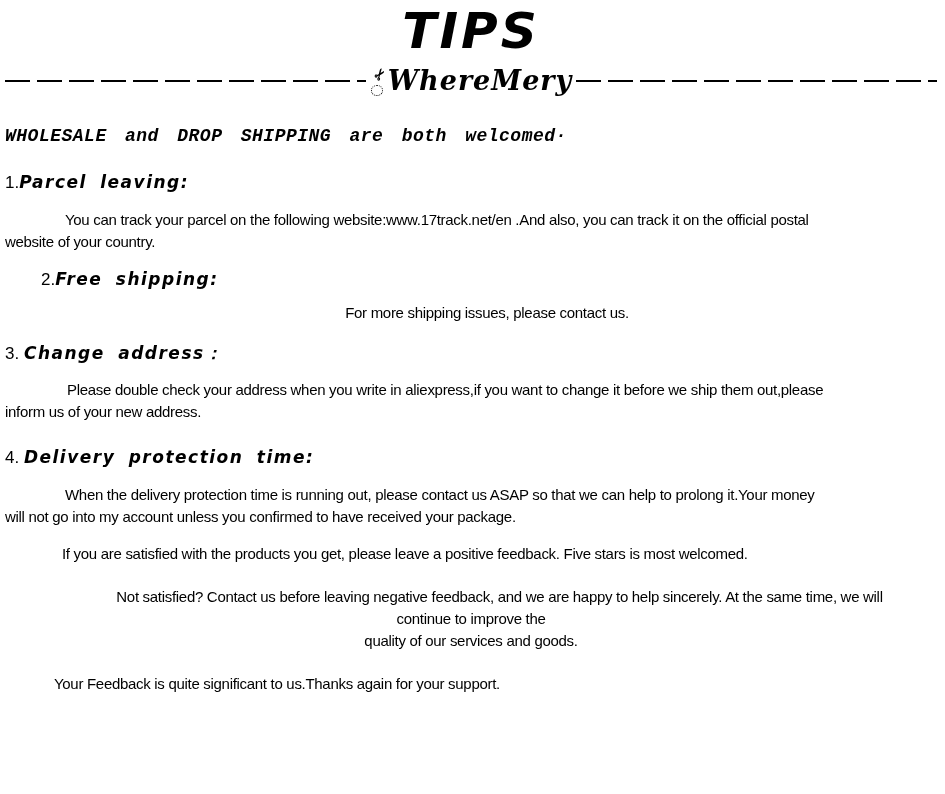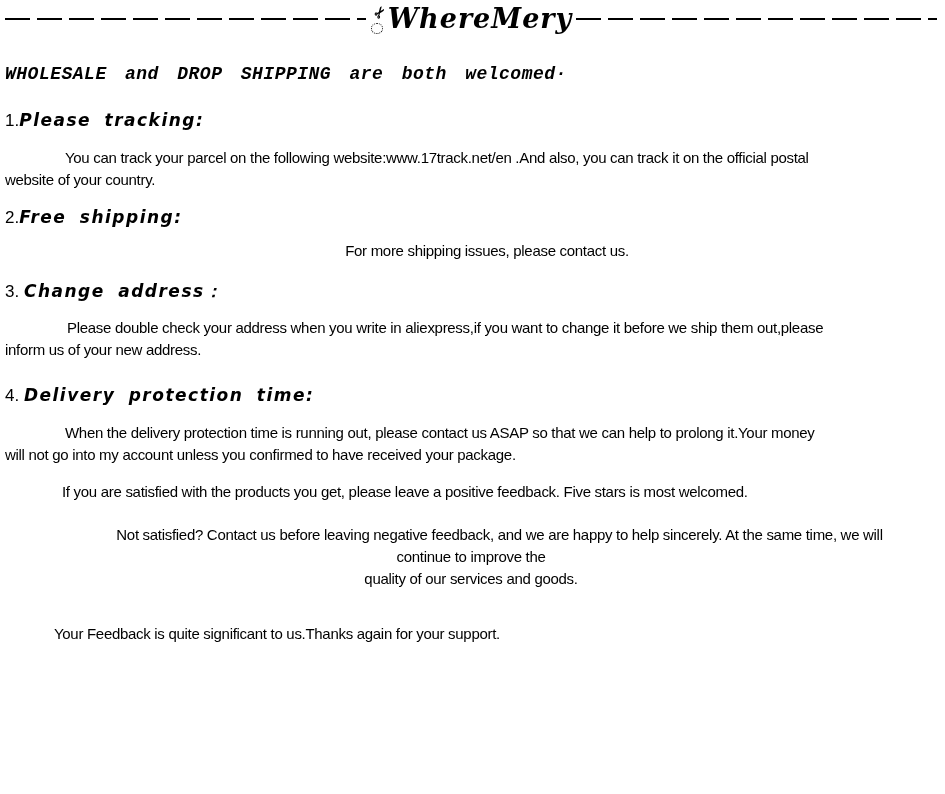--- a/index.html
+++ b/index.html
@@ -72,43 +72,44 @@
     font-size: 15px; line-height: 22px;
     letter-spacing: -0.3px;
     white-space: pre-line;
   }
 </style>
 </head>
 <body>
 
 <div class="page">
 
+  <h1 class="title">TIPS</h1>
 
   <div class="divider">
     <div class="dash"></div>
     <div class="brand">
       <span class="scissors">
         <span class="loop"></span>
         <span class="glyph">✂</span>
       </span>
       <span>WhereMery</span>
     </div>
     <div class="dash"></div>
   </div>
 
   <p class="intro">WHOLESALE and DROP SHIPPING are both welcomed·</p>
 
   <div>
-    <h2 class="sec-h"><span class="num">1.</span><span class="h">Please tracking:</span></h2>
+    <h2 class="sec-h"><span class="num">1.</span><span class="h">Parcel leaving:</span></h2>
     <p class="para" style="text-indent:60px;">You can track your parcel on the following website:www.17track.net/en .And also, you can track it on the official postal
 website of your country.</p>
   </div>
 
   <div>
-    <h2 class="sec-h" style="margin-top:14px;"><span class="num">2.</span><span class="h">Free shipping:</span></h2>
+    <h2 class="sec-h" style="margin-top:14px;margin-left:36px;"><span class="num">2.</span><span class="h">Free shipping:</span></h2>
     <p class="para" style="margin-top:10px;text-indent:32px;text-align:center;">For more shipping issues, please contact us.</p>
   </div>
 
   <div>
     <h2 class="sec-h" style="margin-top:17px;"><span class="num">3. </span><span class="h">Change address：</span></h2>
     <p class="para" style="margin-top:13px;text-indent:62px;">Please double check your address when you write in aliexpress,if you want to change it before we ship them out,please
 inform us of your new address.</p>
   </div>
 
   <div>
@@ -117,15 +118,15 @@
 will not go into my account unless you confirmed to have received your package.</p>
   </div>
 
   <div>
     <p class="para" style="margin-top:15px;text-indent:57px;">If you are satisfied with the products you get, please leave a positive feedback. Five stars is most welcomed.</p>
     <p class="para" style="margin-top:21px;text-indent:57px;text-align:center;">Not satisfied? Contact us before leaving negative feedback, and we are happy to help sincerely. At the same time, we will
 continue to improve the
 quality of our services and goods.</p>
   </div>
 
-  <p class="para" style="margin-top:33px;text-indent:49px;">Your Feedback is quite significant to us.Thanks again for your support.</p>
+  <p class="para" style="margin-top:21px;text-indent:49px;">Your Feedback is quite significant to us.Thanks again for your support.</p>
 
 </div>
 
 </body></html>

